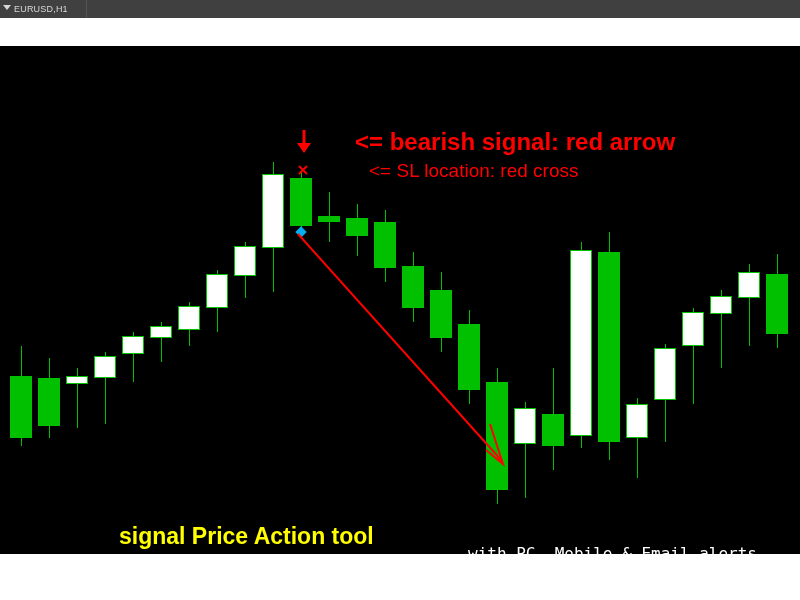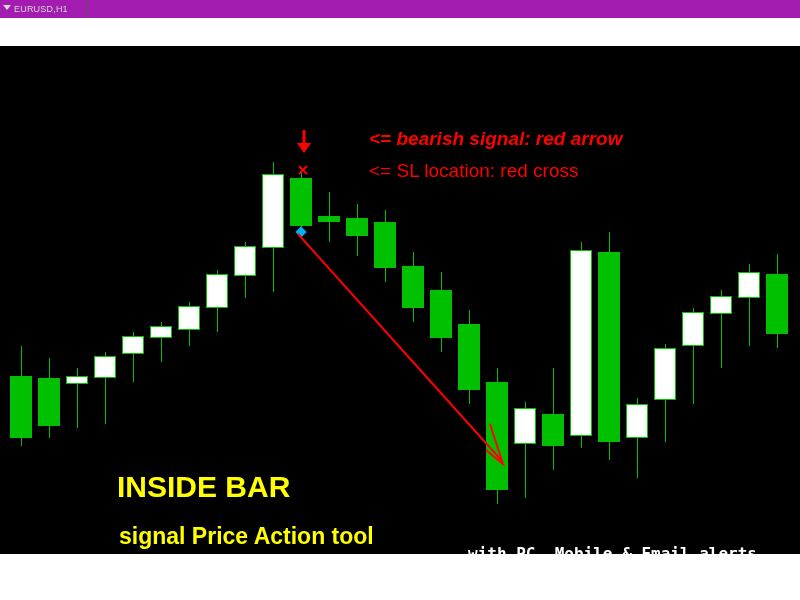--- a/index.html
+++ b/index.html
@@ -11,21 +11,21 @@
   #stage{position:relative;width:800px;height:600px;background:#ffffff;}
 
   
   #chart{
     position:absolute;left:0;top:46px;width:800px;height:508px;
     background:#000000;overflow:hidden;
   }
   
   #titlebar{
     position:absolute;left:0;top:0;width:800px;height:18px;
-    background:#a21caf;color:#d7d7d7;
+    background:#404040;color:#d7d7d7;
     font-size:9px;line-height:18px;
   }
   #titlebar .tri{
     position:absolute;left:3px;top:5px;width:0;height:0;
     border-left:4px solid transparent;border-right:4px solid transparent;
     border-top:5px solid #d7d7d7;
   }
   #titlebar .sym{position:absolute;left:14px;top:0;letter-spacing:.2px;}
   #titlebar .divider{
     position:absolute;left:86px;top:0;width:1px;height:18px;background:#555;
@@ -38,26 +38,26 @@
   .body.bull{background:#ffffff;border:1px solid #00c000;}
   .body.bear{background:#00c000;border:1px solid #00c000;}
 
   
   .ann{position:absolute;white-space:nowrap;}
   .red{color:#ff0000;}
   .blue{color:#00b0f0;}
   .yellow{color:#ffff00;}
   .white{color:#ffffff;}
 
-  #lbl-bearish{left:369px;top:82px;font-size:19px;font-weight:bold;font-style:italic;}
+  #lbl-bearish{left:355px;top:82px;font-size:24px;font-weight:bold;}
   #lbl-sl{left:369px;top:114px;font-size:19px;font-weight:normal;}
   #lbl-blue{left:14px;top:180px;font-size:13px;font-weight:bold;}
   #lbl-inside-bar{left:117px;top:424px;font-size:30px;font-weight:bold;}
   #lbl-pa-tool{left:119px;top:477px;font-size:23px;font-weight:bold;}
-  #lbl-alerts{left:468px;top:498px;font-size:16px;font-weight:bold;
+  #lbl-alerts{left:468px;top:498px;font-size:16px;font-weight:normal;
     font-family:"DejaVu Sans Mono", monospace;}
 
   
   #arrow-down{position:absolute;left:295px;top:84px;width:18px;height:24px;}
   
   #sl-cross{position:absolute;left:297px;top:118px;width:12px;height:12px;
      color:#ff0000;font-size:12px;line-height:12px;font-weight:bold;text-align:center;}
   
   #blue-diamond{position:absolute;left:297px;top:182px;width:8px;height:8px;
      background:#00b0f0;transform:rotate(45deg);}
@@ -212,18 +212,17 @@
 
     <div id="trend-arrow">
       <svg width="240" height="260" viewBox="0 0 240 260">
         <path d="M8 8 L212 235" stroke="#ff0000" stroke-width="2" fill="none"></path>
         <path d="M200 198 L213 238 L196 224" stroke="#ff0000" stroke-width="2" fill="none"></path>
       </svg>
     </div>
 
     <div class="ann red" id="lbl-bearish">&lt;= bearish signal: red arrow</div>
     <div class="ann red" id="lbl-sl">&lt;= SL location: red cross</div>
-    <div class="ann yellow" id="lbl-inside-bar">INSIDE BAR</div>
     <div class="ann yellow" id="lbl-pa-tool">signal Price Action tool</div>
     <div class="ann white" id="lbl-alerts">with PC, Mobile &amp; Email alerts</div>
   </div>
 
 </div>
 
 </body></html>

